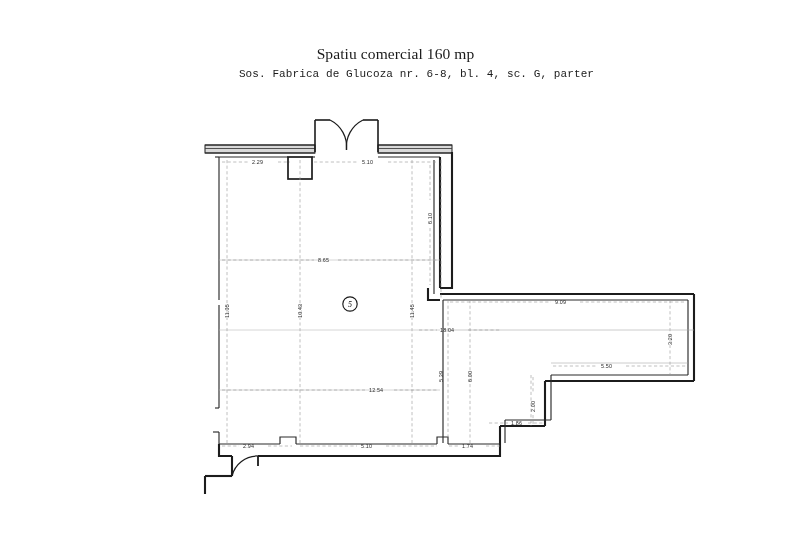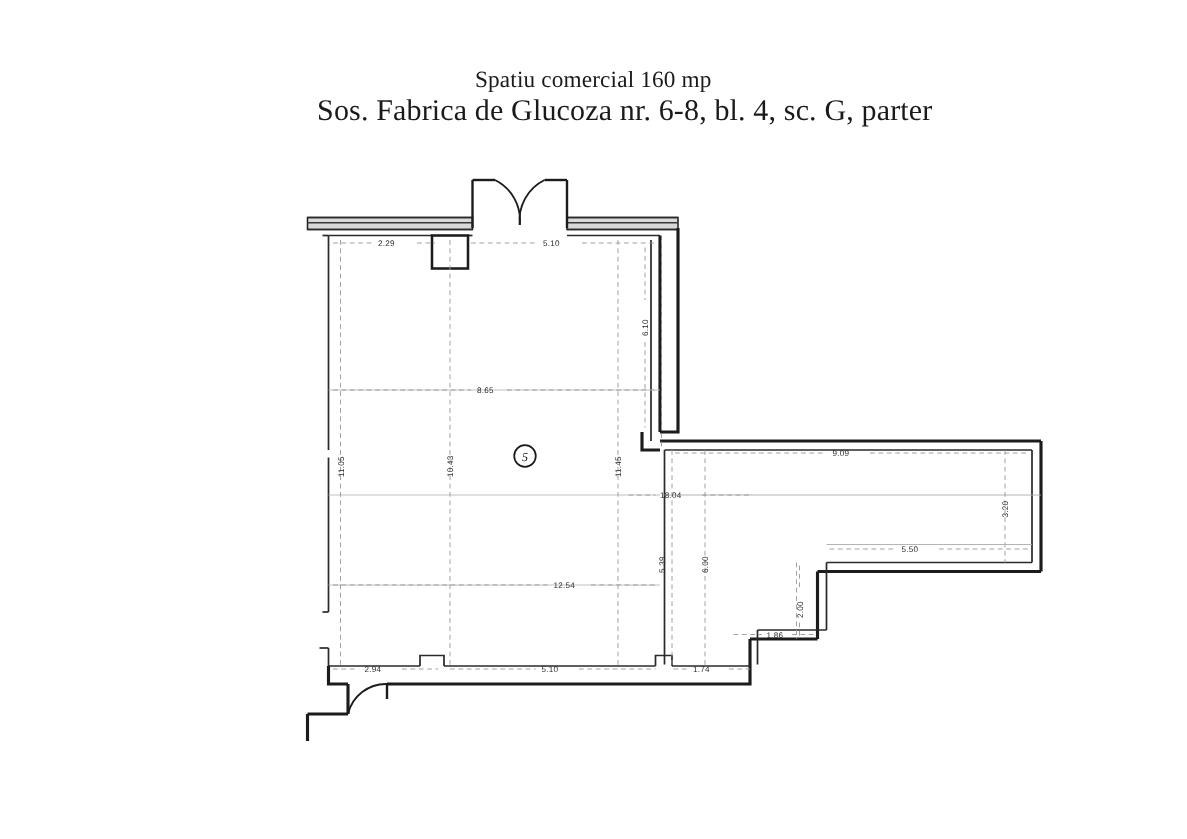--- a/index.html
+++ b/index.html
@@ -29,22 +29,22 @@
     color: #1a1a1a;
   }
   .title-line-1 {
     font-family: "Liberation Serif", serif;
     font-size: 15.5px;
     line-height: 20px;
     letter-spacing: 0.1px;
     white-space: nowrap;
   }
   .title-line-2 {
-    font-family: Liberation Serif, serif;
-    font-size: 20px;
+    font-family: Liberation Mono, monospace;
+    font-size: 11px;
     line-height: 20px;
     letter-spacing: 0.1px;
     white-space: nowrap;
     padding-left: 42px;
   }
   #plan-svg {
     position: absolute;
     left: 0;
     top: 0;
     width: 791px;

